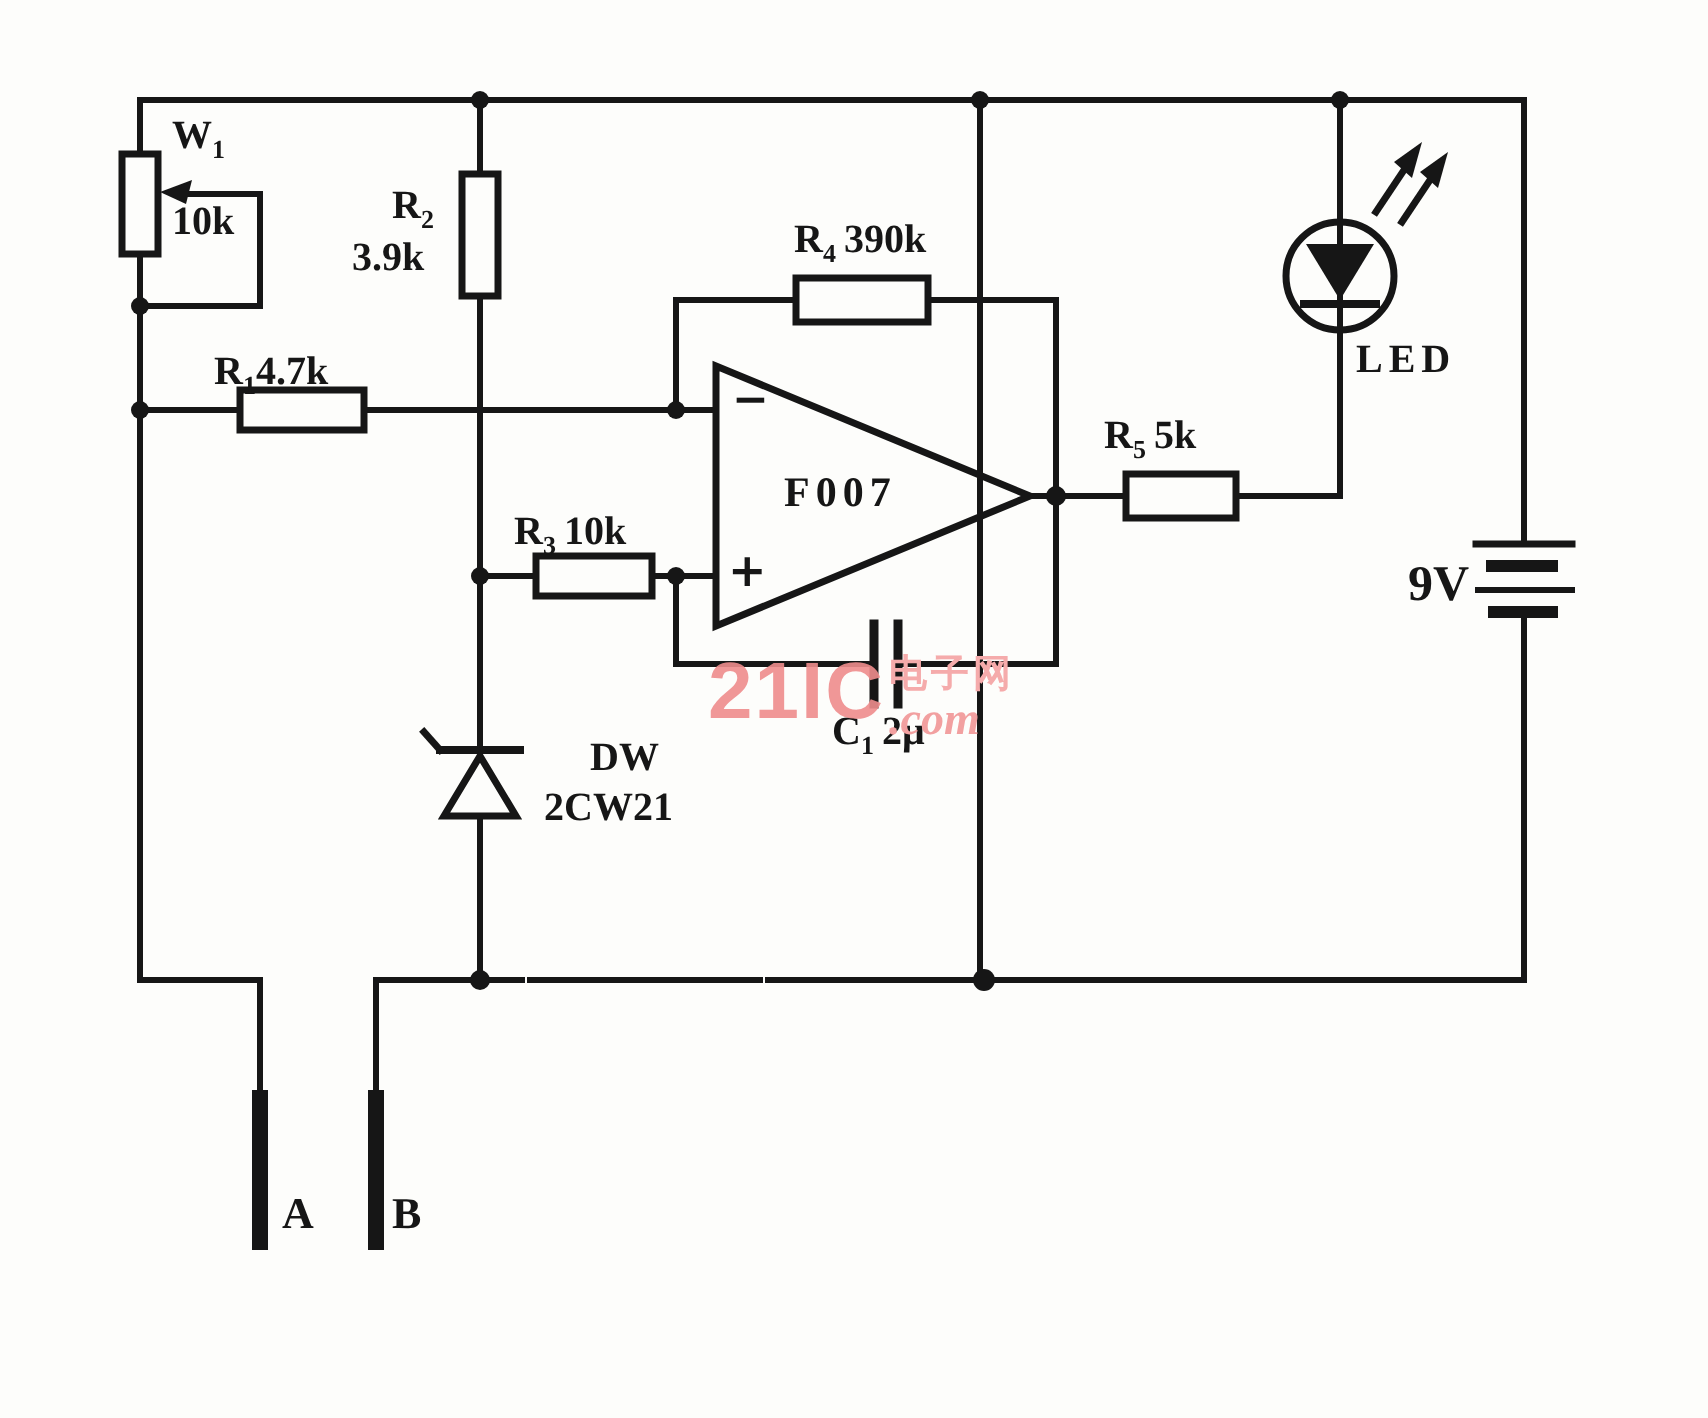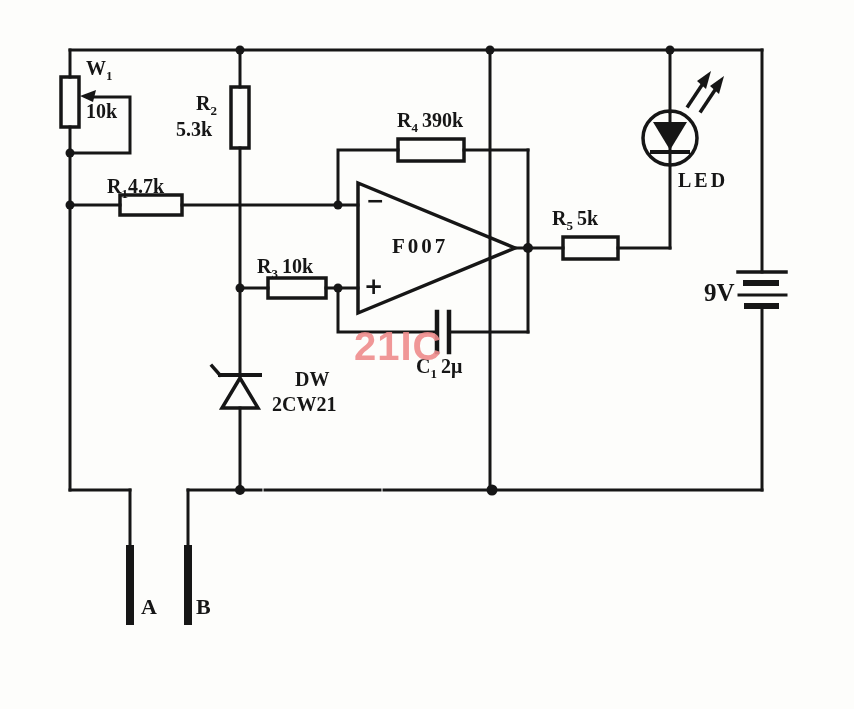--- a/index.html
+++ b/index.html
@@ -153,21 +153,21 @@
         <circle cx="240" cy="490" r="5"></circle>
         <circle cx="492" cy="490" r="5.5"></circle>
       </g>
     </g>
   </svg>
 
   <div class="lbl" style="left:86px;top:58px;"><span>W</span><sub>1</sub></div>
   <div class="lbl" style="left:86px;top:101px;"><span>10k</span></div>
 
   <div class="lbl" style="left:196px;top:93px;"><span>R</span><sub>2</sub></div>
-  <div class="lbl" style="left:176px;top:119px;"><span>5.3k</span></div>
+  <div class="lbl" style="left:176px;top:119px;"><span>3.9k</span></div>
 
   <div class="lbl" style="left:107px;top:176px;"><span>R</span><sub>1</sub><span>4.7k</span></div>
 
   <div class="lbl" style="left:397px;top:110px;"><span>R</span><sub>4</sub><span class="val">390k</span></div>
 
   <div class="lbl" style="left:257px;top:256px;"><span>R</span><sub>3</sub><span class="val">10k</span></div>
 
   <div class="lbl" style="left:552px;top:208px;"><span>R</span><sub>5</sub><span class="val">5k</span></div>
 
   <div class="lbl" style="left:392px;top:235px;font-size:21px;letter-spacing:3px;"><span>F007</span></div>
@@ -181,16 +181,20 @@
 
   <div class="lbl" style="left:678px;top:170px;letter-spacing:3px;"><span>LED</span></div>
 
   <div class="lbl" style="left:704px;top:280px;font-size:25px;"><span>9V</span></div>
 
   <div class="lbl" style="left:141px;top:595px;font-size:22px;"><span>A</span></div>
   <div class="lbl" style="left:196px;top:595px;font-size:22px;"><span>B</span></div>
 
   <div id="watermark">
     <span id="wm-logo">21IC</span>
+    <span id="wm-col">
+      <div id="wm-site">电子网</div>
+      <div id="wm-domain">.com</div>
+    </span>
   </div>
 
 
 </div>
 
 </body></html>

